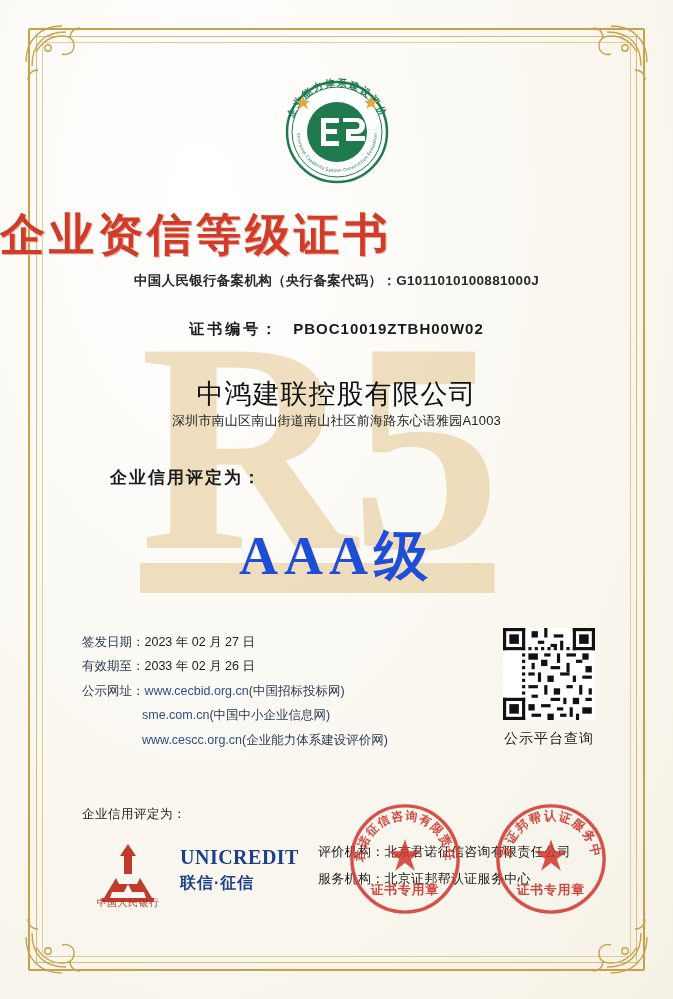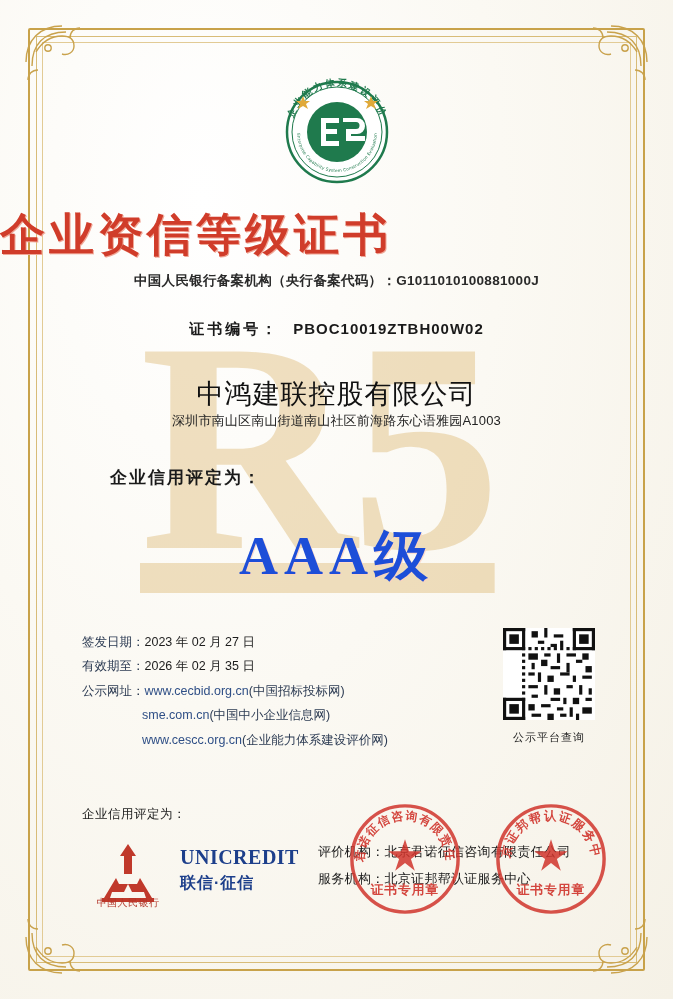--- a/index.html
+++ b/index.html
@@ -193,21 +193,21 @@
     text-align: center;
   }
   .qr {
     width: 92px;
     height: 92px;
     image-rendering: pixelated;
     background: #fff;
   }
   .qr-caption {
     margin-top: 6px;
-    font-size: 11px;
+    font-size: 14px;
     color: #222;
     letter-spacing: 1px;
   }
 
   
   .footer-label {
     position: absolute;
     left: 82px;
     top: 806px;
     font-size: 12.5px;
@@ -364,21 +364,21 @@
     <div class="address">深圳市南山区南山街道南山社区前海路东心语雅园A1003</div>
 
     <div class="rating-lead">企业信用评定为：</div>
     <div class="grade">AAA级</div>
 
     <div class="details">
       <div class="row">
         <span class="site-label">签发日期：</span><span class="dark">2023 年 02 月 27 日</span>
       </div>
       <div class="row">
-        <span class="site-label">有效期至：</span><span class="dark">2026 年 02 月 35 日</span>
+        <span class="site-label">有效期至：</span><span class="dark">2033 年 02 月 26 日</span>
       </div>
       <div class="row">
         <span class="site-label">公示网址：</span><span class="link">www.cecbid.org.cn</span><span class="site-label">(中国招标投标网)</span>
       </div>
       <div class="row" style="padding-left:60px">
         <span class="link">sme.com.cn</span><span class="site-label">(中国中小企业信息网)</span>
       </div>
       <div class="row" style="padding-left:60px">
         <span class="link">www.cescc.org.cn</span><span class="site-label">(企业能力体系建设评价网)</span>
       </div>

